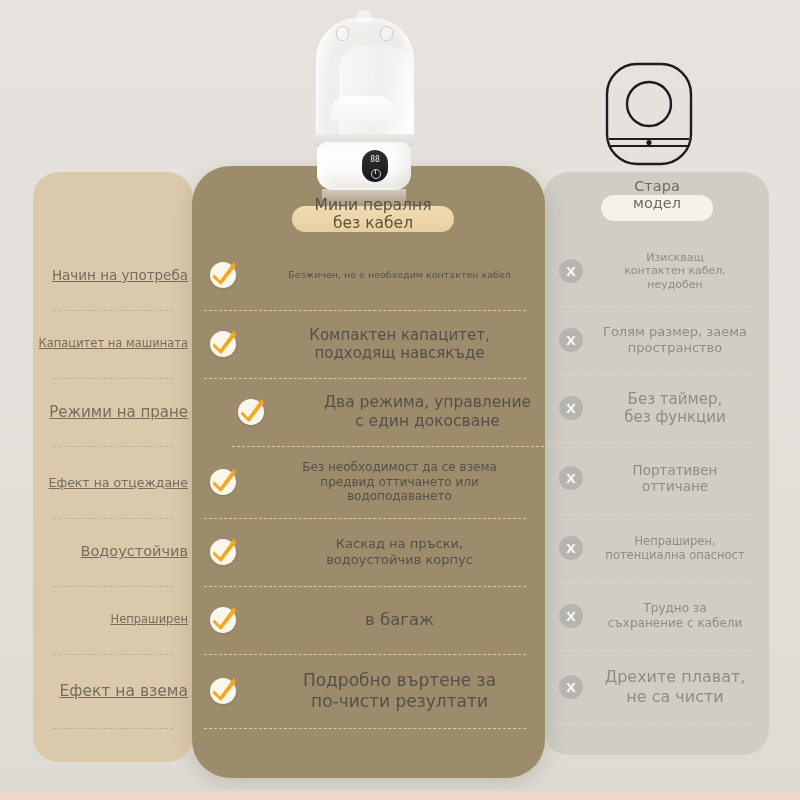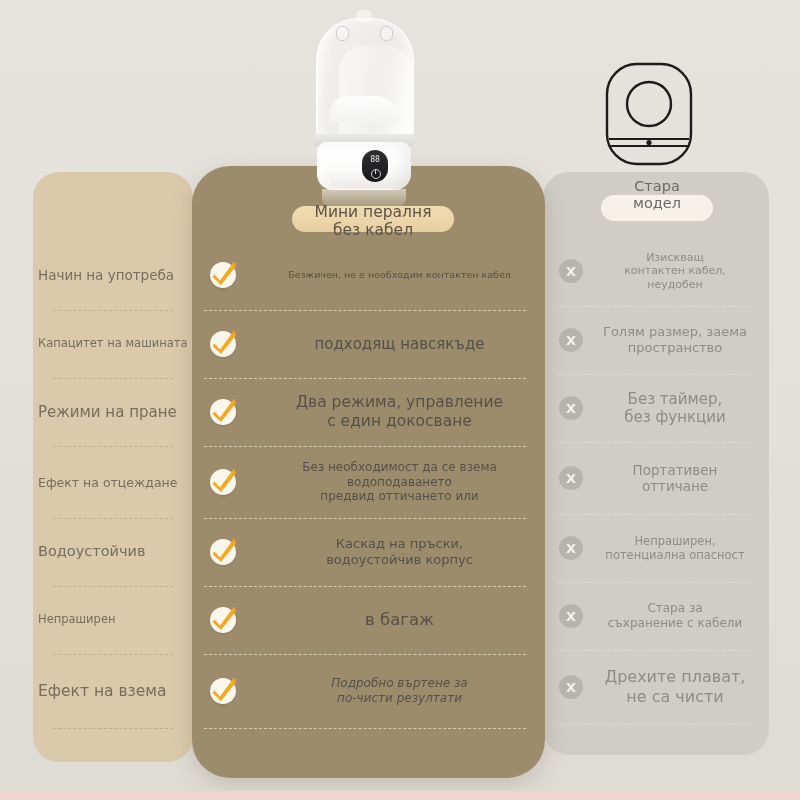--- a/index.html
+++ b/index.html
@@ -207,21 +207,21 @@
     line-height: 1.18;
   }
   .badge-new {
     left: 292px;
     top: 206px;
     width: 162px;
     height: 26px;
     background: linear-gradient(180deg, #f0dcb2 0%, #e8cf9f 100%);
     color: #5c5347;
     font-size: 15.5px;
-    padding-top: 15px;
+    padding-top: 8px;
   }
   .badge-new .line2 { display: block; }
   .badge-old {
     left: 601px;
     top: 195px;
     width: 112px;
     height: 26px;
     background: #f6f2ea;
     color: #6b6a65;
     font-size: 14.5px;
@@ -246,22 +246,23 @@
     display: flex;
     align-items: center;
   }
 
   
   .left-rows { left: 33px; top: 240px; width: 160px; }
   .row-left {
     left: 0;
     width: 160px;
     justify-content: center;
-    text-align: left;
+    text-align: right;
     color: #766d5d;
+    text-decoration: underline;
   }
   .row-left .lbl { width: 150px; line-height: 1.2; }
   .row-left .rule {
     position: absolute;
     left: 20px;
     width: 120px;
     bottom: -1px;
     border-top: 1.4px dashed #c2ad8c;
   }
 
@@ -442,25 +443,26 @@
       <div class="row row-center" style="top: 70px; height: 68px;">
         <div class="icon-slot">
           <span class="check-icon">
             <span class="disc"></span>
             <svg width="30" height="30" viewBox="0 0 30 30" style="position:absolute;left:-1px;top:-3px">
               <path d="M5.5 15.5 L11 21.5 L25 2.5 L27 7 L12 26 L3.5 18 Z" fill="#f3a81f"></path>
             </svg>
           </span>
         </div>
         <div class="txt" style="font-size: 15px;">
+          <div>Компактен капацитет,</div>
           <div>подходящ навсякъде</div>
         </div>
         <div class="rule"></div>
       </div>
-      <div class="row row-center" style="top: 138px; height: 68px;">
+      <div class="row row-center" style="top: 138px; height: 68px; margin-left: 28px;">
         <div class="icon-slot">
           <span class="check-icon">
             <span class="disc"></span>
             <svg width="30" height="30" viewBox="0 0 30 30" style="position:absolute;left:-1px;top:-3px">
               <path d="M5.5 15.5 L11 21.5 L25 2.5 L27 7 L12 26 L3.5 18 Z" fill="#f3a81f"></path>
             </svg>
           </span>
         </div>
         <div class="txt" style="font-size: 15.5px;">
           <div>Два режима, управление</div>
@@ -472,22 +474,22 @@
         <div class="icon-slot">
           <span class="check-icon">
             <span class="disc"></span>
             <svg width="30" height="30" viewBox="0 0 30 30" style="position:absolute;left:-1px;top:-3px">
               <path d="M5.5 15.5 L11 21.5 L25 2.5 L27 7 L12 26 L3.5 18 Z" fill="#f3a81f"></path>
             </svg>
           </span>
         </div>
         <div class="txt" style="font-size: 12px;">
           <div>Без необходимост да се взема</div>
+          <div>предвид оттичането или</div>
           <div>водоподаването</div>
-          <div>предвид оттичането или</div>
         </div>
         <div class="rule"></div>
       </div>
       <div class="row row-center" style="top: 278px; height: 68px;">
         <div class="icon-slot">
           <span class="check-icon">
             <span class="disc"></span>
             <svg width="30" height="30" viewBox="0 0 30 30" style="position:absolute;left:-1px;top:-3px">
               <path d="M5.5 15.5 L11 21.5 L25 2.5 L27 7 L12 26 L3.5 18 Z" fill="#f3a81f"></path>
             </svg>
@@ -515,21 +517,21 @@
       </div>
       <div class="row row-center" style="top: 414px; height: 74px;">
         <div class="icon-slot">
           <span class="check-icon">
             <span class="disc"></span>
             <svg width="30" height="30" viewBox="0 0 30 30" style="position:absolute;left:-1px;top:-3px">
               <path d="M5.5 15.5 L11 21.5 L25 2.5 L27 7 L12 26 L3.5 18 Z" fill="#f3a81f"></path>
             </svg>
           </span>
         </div>
-        <div class="txt" style="font-size: 12px; font-style: italic;">
+        <div class="txt" style="font-size: 17px;">
           <div>Подробно въртене за</div>
           <div>по-чисти резултати</div>
         </div>
         <div class="rule"></div>
       </div>
     </div>
   <div class="col-rows right-rows" id="right-rows">
       <div class="row row-right" style="top: 0px; height: 70px;">
         <div class="icon-slot">
           <span class="x-icon">X</span>
@@ -579,21 +581,21 @@
           <div>Непраширен,</div>
           <div>потенциална опасност</div>
         </div>
         <div class="rule"></div>
       </div>
       <div class="row row-right" style="top: 346px; height: 68px;">
         <div class="icon-slot">
           <span class="x-icon">X</span>
         </div>
         <div class="txt" style="font-size: 12px;">
-          <div>Стара за</div>
+          <div>Трудно за</div>
           <div>съхранение с кабели</div>
         </div>
         <div class="rule"></div>
       </div>
       <div class="row row-right" style="top: 414px; height: 74px;">
         <div class="icon-slot">
           <span class="x-icon">X</span>
         </div>
         <div class="txt" style="font-size: 16px;">
           <div>Дрехите плават,</div>

